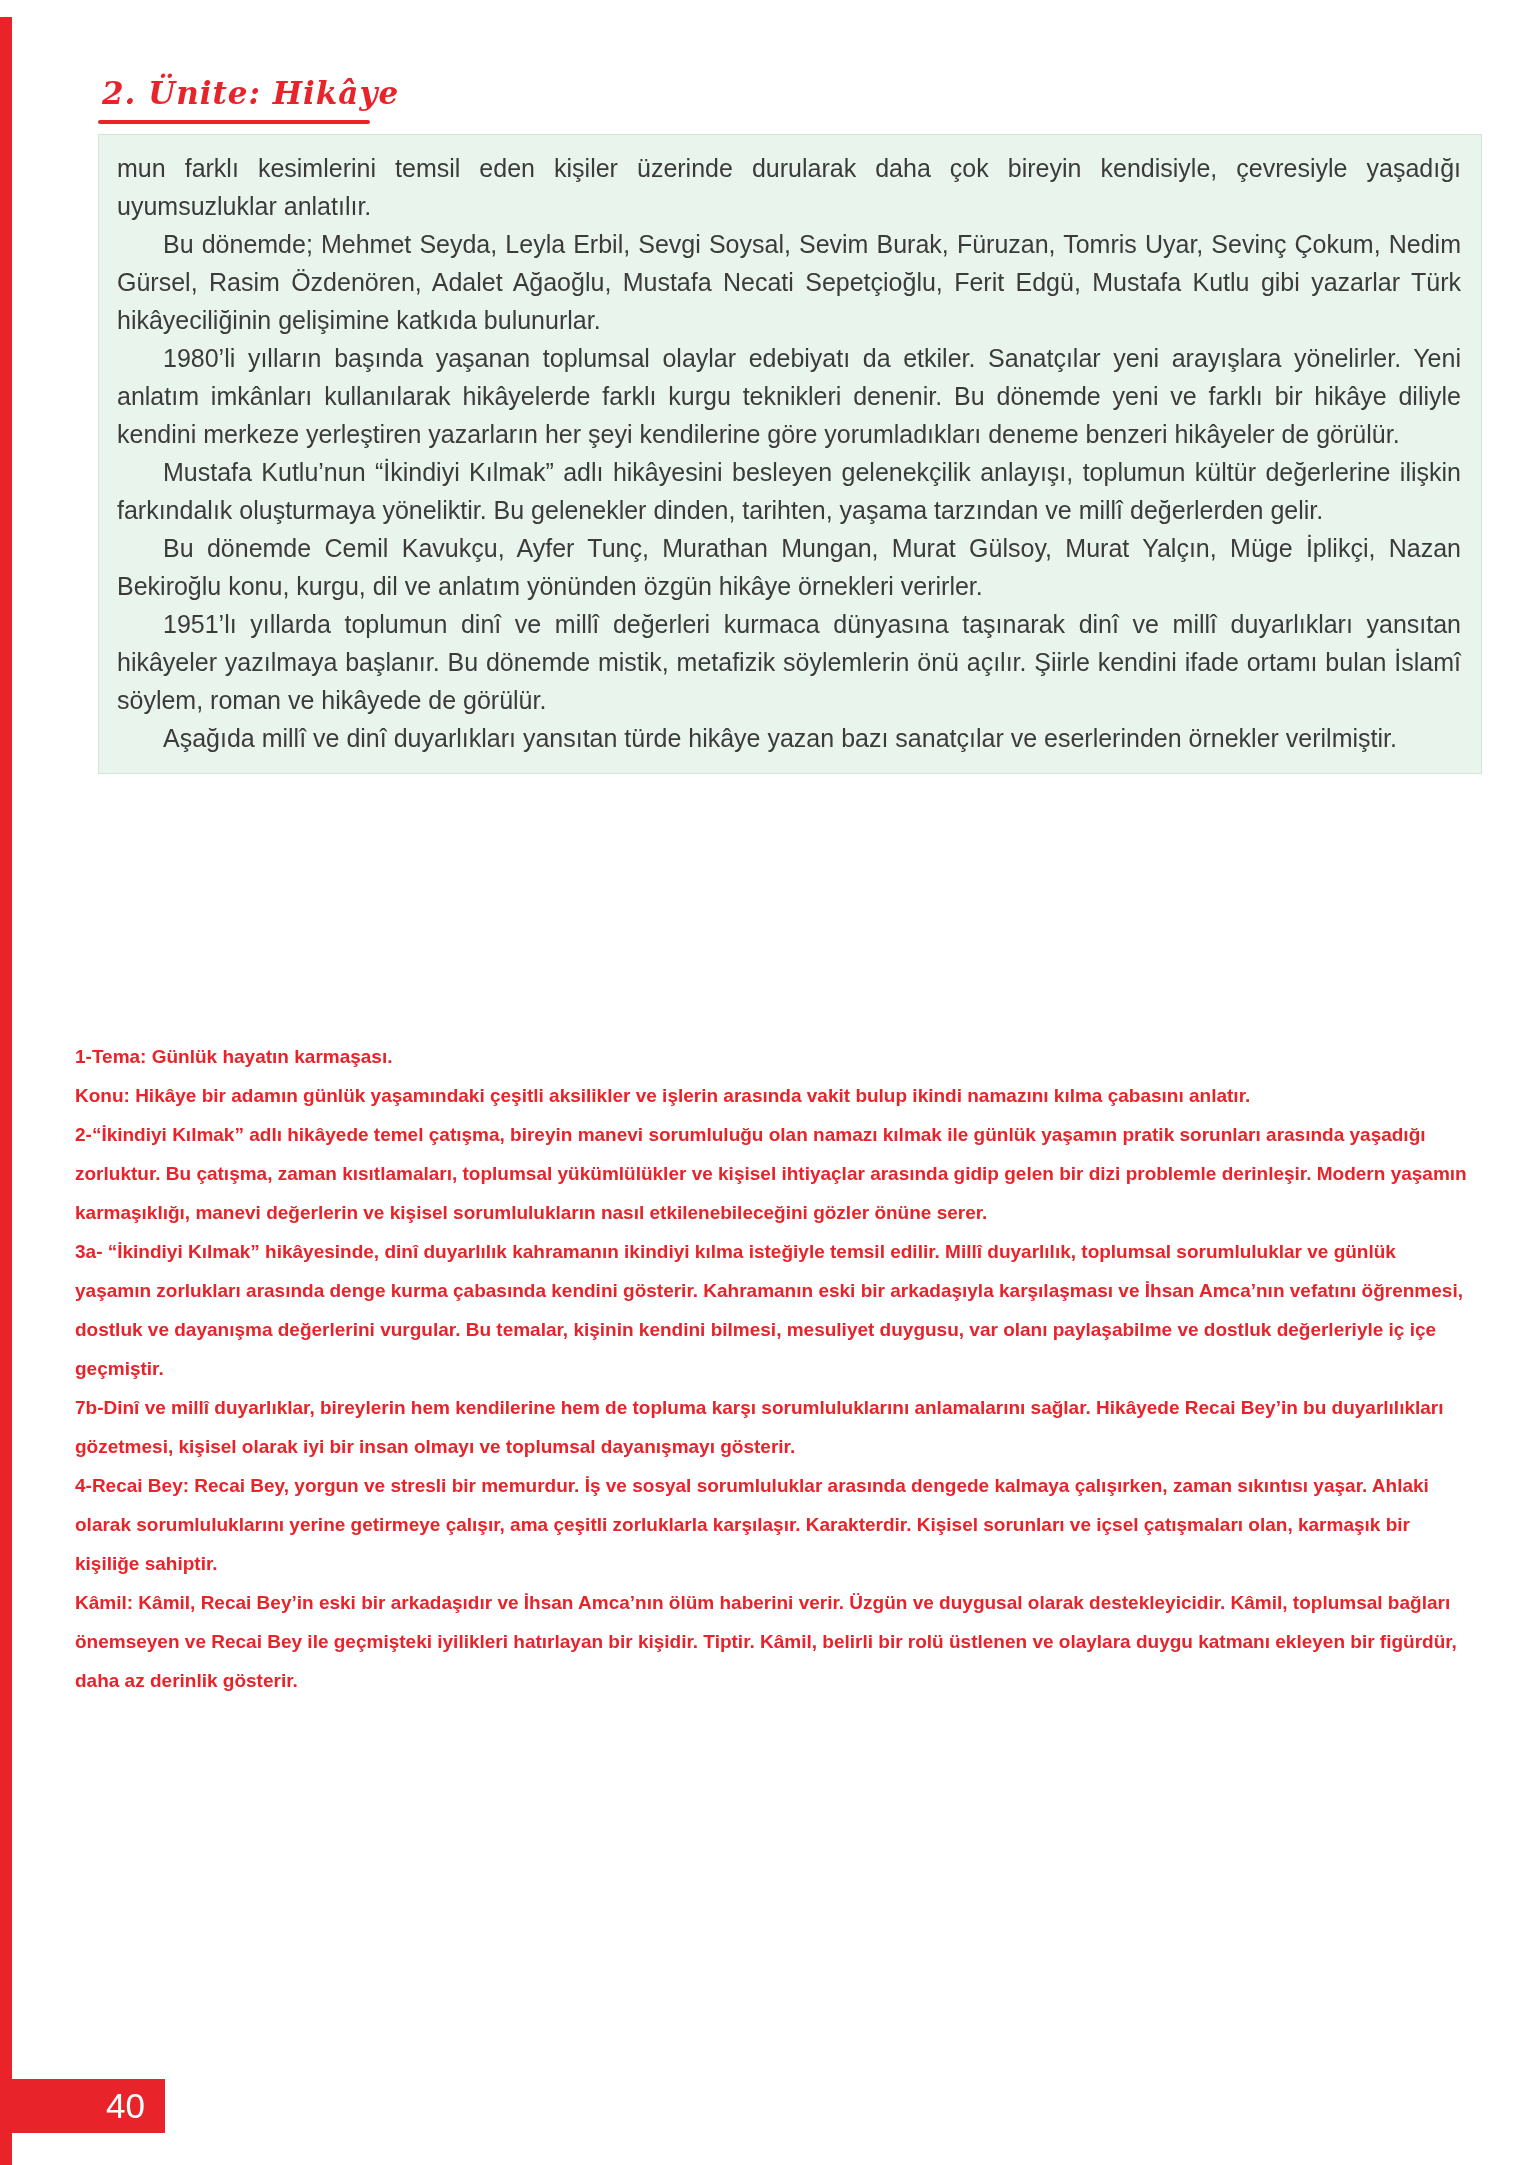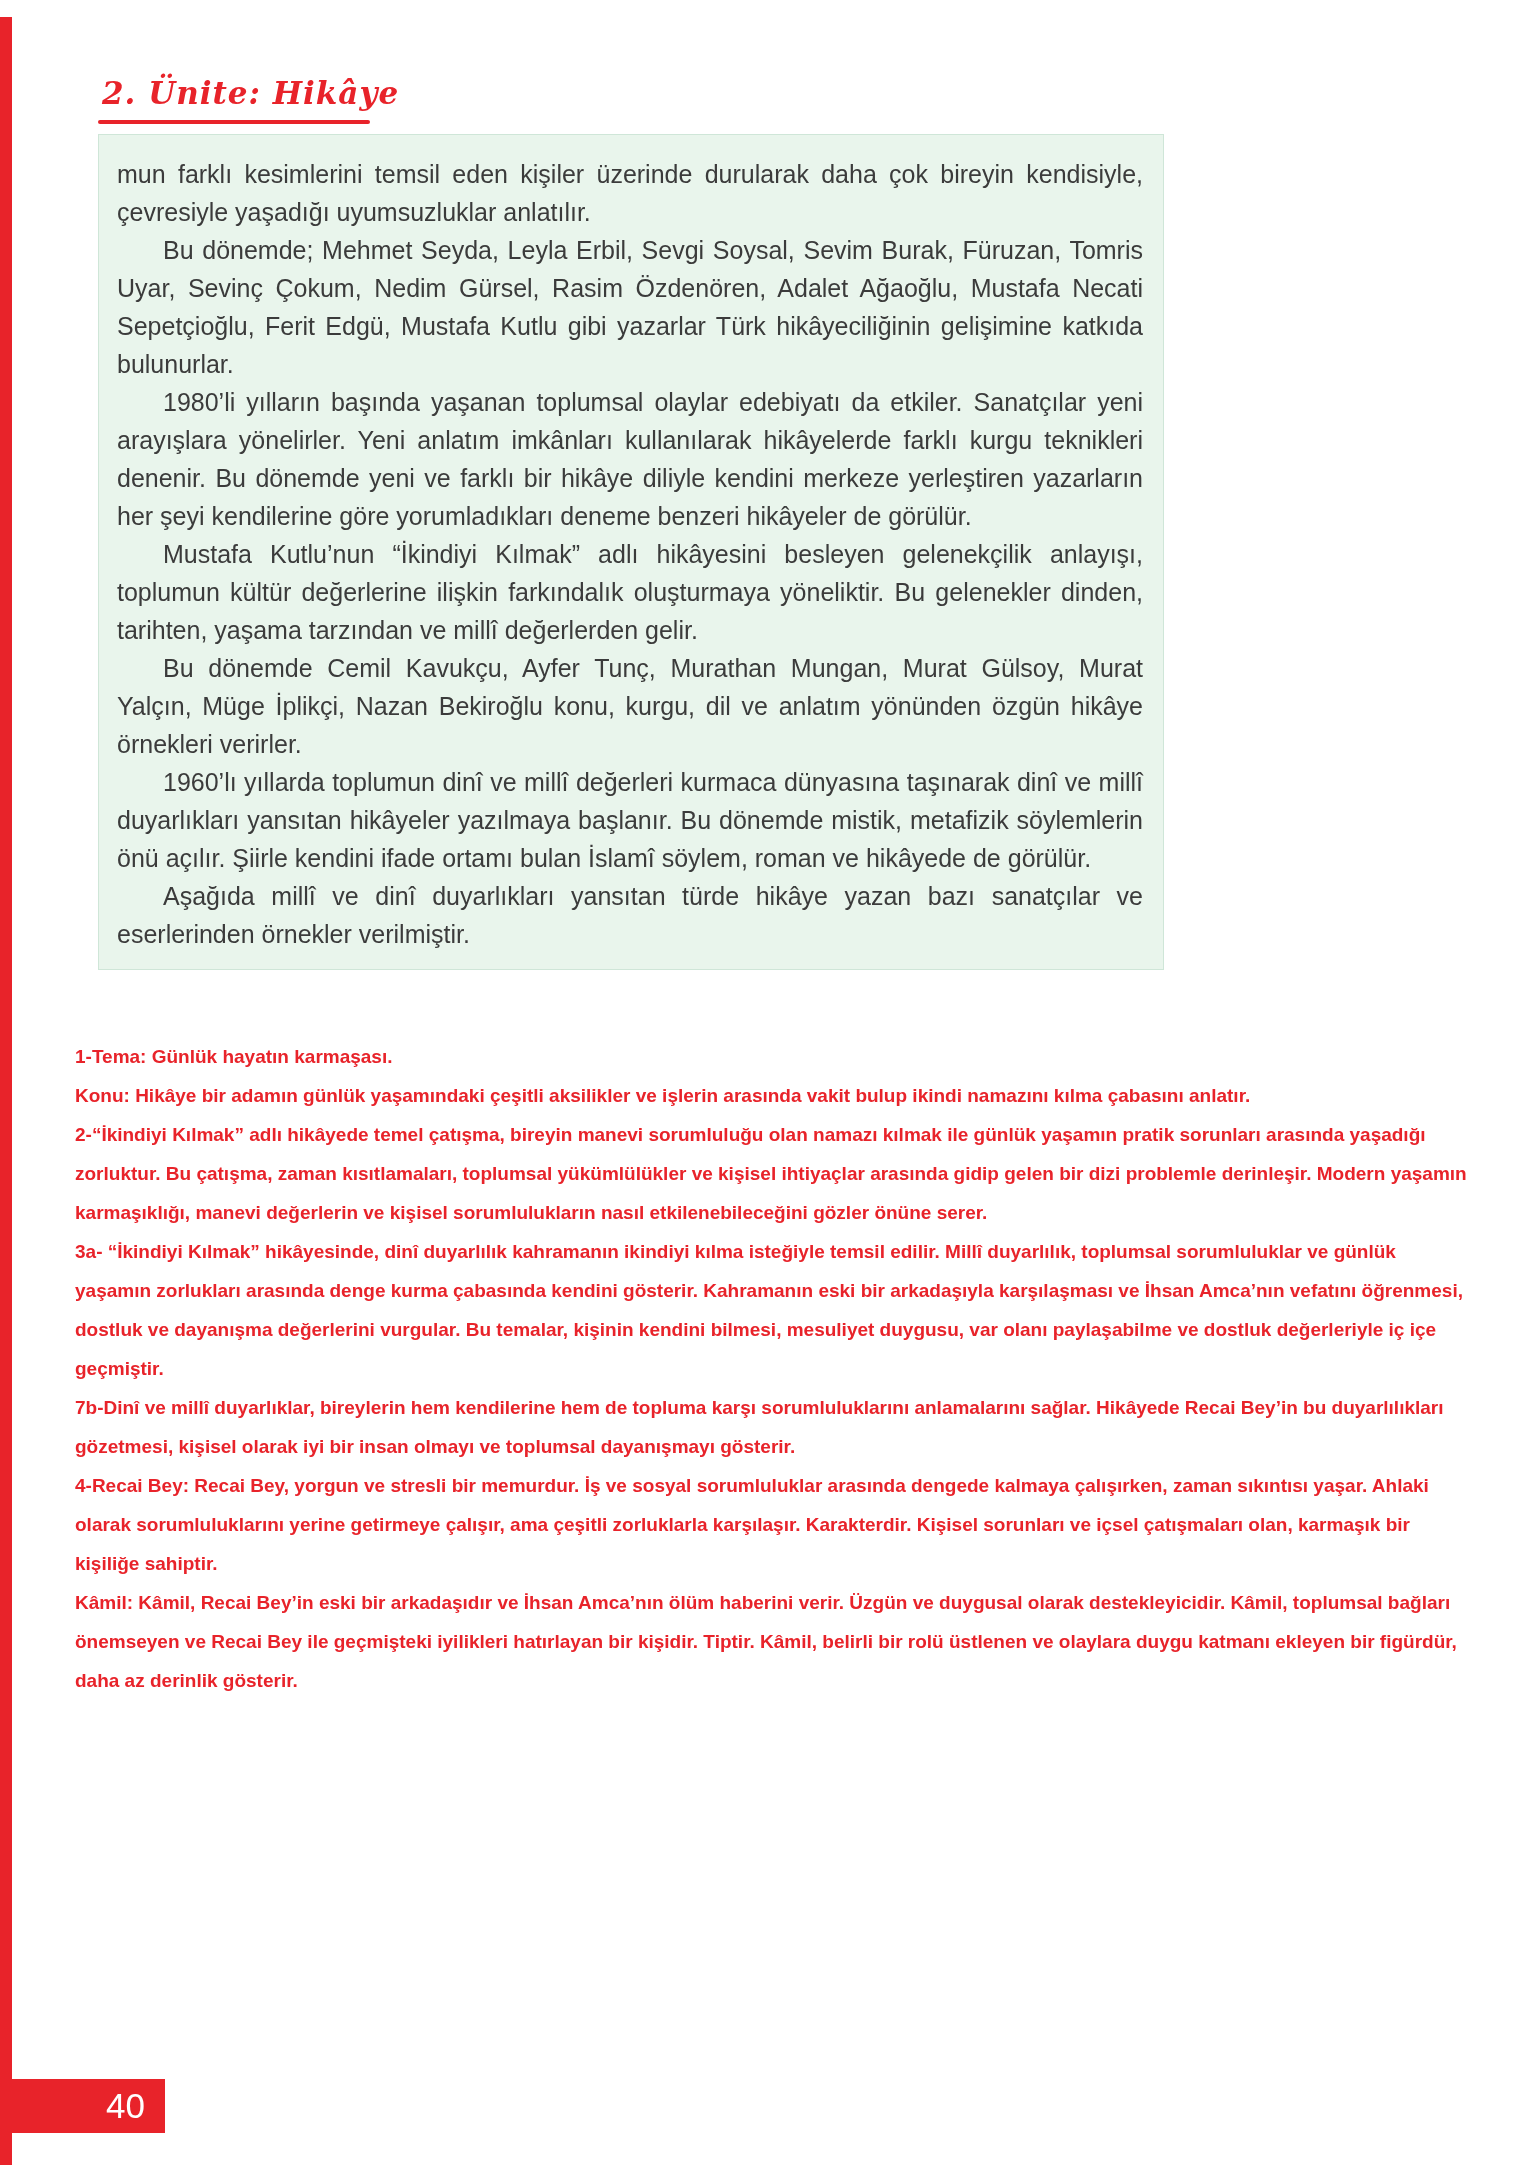--- a/index.html
+++ b/index.html
@@ -39,24 +39,24 @@
   .unit-underline{
     position:absolute;
     left:98px;top:103px;
     width:272px;height:4px;
     background:var(--accent);
     border-radius:2px;
   }
   .green-box{
     position:absolute;
     left:98px;top:117px;
-    width:1066px;
+    width:1384px;
     background:var(--passage-bg);
     border:1px solid var(--passage-border);
-    padding:20px 20px 16px 18px;
+    padding:14px 20px 16px 18px;
   }
   .body-par{
     margin:0;
     font-size:25px;
     line-height:38px;
     color:var(--body-text);
     text-align:justify;
   }
   .body-par.indent{
     text-indent:46px;
@@ -97,21 +97,21 @@
     <span>2. Ünite: Hikâye</span>
   </div>
   <div class="unit-underline"></div>
 
   <div class="green-box">
       <p class="body-par">mun farklı kesimlerini temsil eden kişiler üzerinde durularak daha çok bireyin kendisiyle, çevresiyle yaşadığı uyumsuzluklar anlatılır.</p>
       <p class="body-par indent">Bu dönemde; Mehmet Seyda, Leyla Erbil, Sevgi Soysal, Sevim Burak, Füruzan, Tomris Uyar, Sevinç Çokum, Nedim Gürsel, Rasim Özdenören, Adalet Ağaoğlu, Mustafa Necati Sepetçioğlu, Ferit Edgü, Mustafa Kutlu gibi yazarlar Türk hikâyeciliğinin gelişimine katkıda bulunurlar.</p>
       <p class="body-par indent">1980’li yılların başında yaşanan toplumsal olaylar edebiyatı da etkiler. Sanatçılar yeni arayışlara yönelirler. Yeni anlatım imkânları kullanılarak hikâyelerde farklı kurgu teknikleri denenir. Bu dönemde yeni ve farklı bir hikâye diliyle kendini merkeze yerleştiren yazarların her şeyi kendilerine göre yorumladıkları deneme benzeri hikâyeler de görülür.</p>
       <p class="body-par indent">Mustafa Kutlu’nun “İkindiyi Kılmak” adlı hikâyesini besleyen gelenekçilik anlayışı, toplumun kültür değerlerine ilişkin farkındalık oluşturmaya yöneliktir. Bu gelenekler dinden, tarihten, yaşama tarzından ve millî değerlerden gelir.</p>
       <p class="body-par indent">Bu dönemde Cemil Kavukçu, Ayfer Tunç, Murathan Mungan, Murat Gülsoy, Murat Yalçın, Müge İplikçi, Nazan Bekiroğlu konu, kurgu, dil ve anlatım yönünden özgün hikâye örnekleri verirler.</p>
-      <p class="body-par indent">1960’lı yıllarda toplumun dinî ve millî değerleri kurmaca dünyasına taşınarak dinî ve millî duyarlıkları yansıtan hikâyeler yazılmaya başlanır. Bu dönemde mistik, metafizik söylemlerin önü açılır. Şiirle kendini ifade ortamı bulan İslamî söylem, roman ve hikâyede de görülür.</p>
+      <p class="body-par indent">1951’lı yıllarda toplumun dinî ve millî değerleri kurmaca dünyasına taşınarak dinî ve millî duyarlıkları yansıtan hikâyeler yazılmaya başlanır. Bu dönemde mistik, metafizik söylemlerin önü açılır. Şiirle kendini ifade ortamı bulan İslamî söylem, roman ve hikâyede de görülür.</p>
       <p class="body-par indent">Aşağıda millî ve dinî duyarlıkları yansıtan türde hikâye yazan bazı sanatçılar ve eserlerinden örnekler verilmiştir.</p>
     </div>
 
   <div class="answers">
       <p class="answer-par">1-Tema: Günlük hayatın karmaşası.</p>
       <p class="answer-par">Konu: Hikâye bir adamın günlük yaşamındaki çeşitli aksilikler ve işlerin arasında vakit bulup ikindi namazını kılma çabasını anlatır.</p>
       <p class="answer-par">2-“İkindiyi Kılmak” adlı hikâyede temel çatışma, bireyin manevi sorumluluğu olan namazı kılmak ile günlük yaşamın pratik sorunları arasında yaşadığı zorluktur. Bu çatışma, zaman kısıtlamaları, toplumsal yükümlülükler ve kişisel ihtiyaçlar arasında gidip gelen bir dizi problemle derinleşir. Modern yaşamın karmaşıklığı, manevi değerlerin ve kişisel sorumlulukların nasıl etkilenebileceğini gözler önüne serer.</p>
       <p class="answer-par">3a- “İkindiyi Kılmak” hikâyesinde, dinî duyarlılık kahramanın ikindiyi kılma isteğiyle temsil edilir. Millî duyarlılık, toplumsal sorumluluklar ve günlük yaşamın zorlukları arasında denge kurma çabasında kendini gösterir. Kahramanın eski bir arkadaşıyla karşılaşması ve İhsan Amca’nın vefatını öğrenmesi, dostluk ve dayanışma değerlerini vurgular. Bu temalar, kişinin kendini bilmesi, mesuliyet duygusu, var olanı paylaşabilme ve dostluk değerleriyle iç içe geçmiştir.</p>
       <p class="answer-par">7b-Dinî ve millî duyarlıklar, bireylerin hem kendilerine hem de topluma karşı sorumluluklarını anlamalarını sağlar. Hikâyede Recai Bey’in bu duyarlılıkları gözetmesi, kişisel olarak iyi bir insan olmayı ve toplumsal dayanışmayı gösterir.</p>
       <p class="answer-par">4-Recai Bey: Recai Bey, yorgun ve stresli bir memurdur. İş ve sosyal sorumluluklar arasında dengede kalmaya çalışırken, zaman sıkıntısı yaşar. Ahlaki olarak sorumluluklarını yerine getirmeye çalışır, ama çeşitli zorluklarla karşılaşır. Karakterdir. Kişisel sorunları ve içsel çatışmaları olan, karmaşık bir kişiliğe sahiptir.</p>

